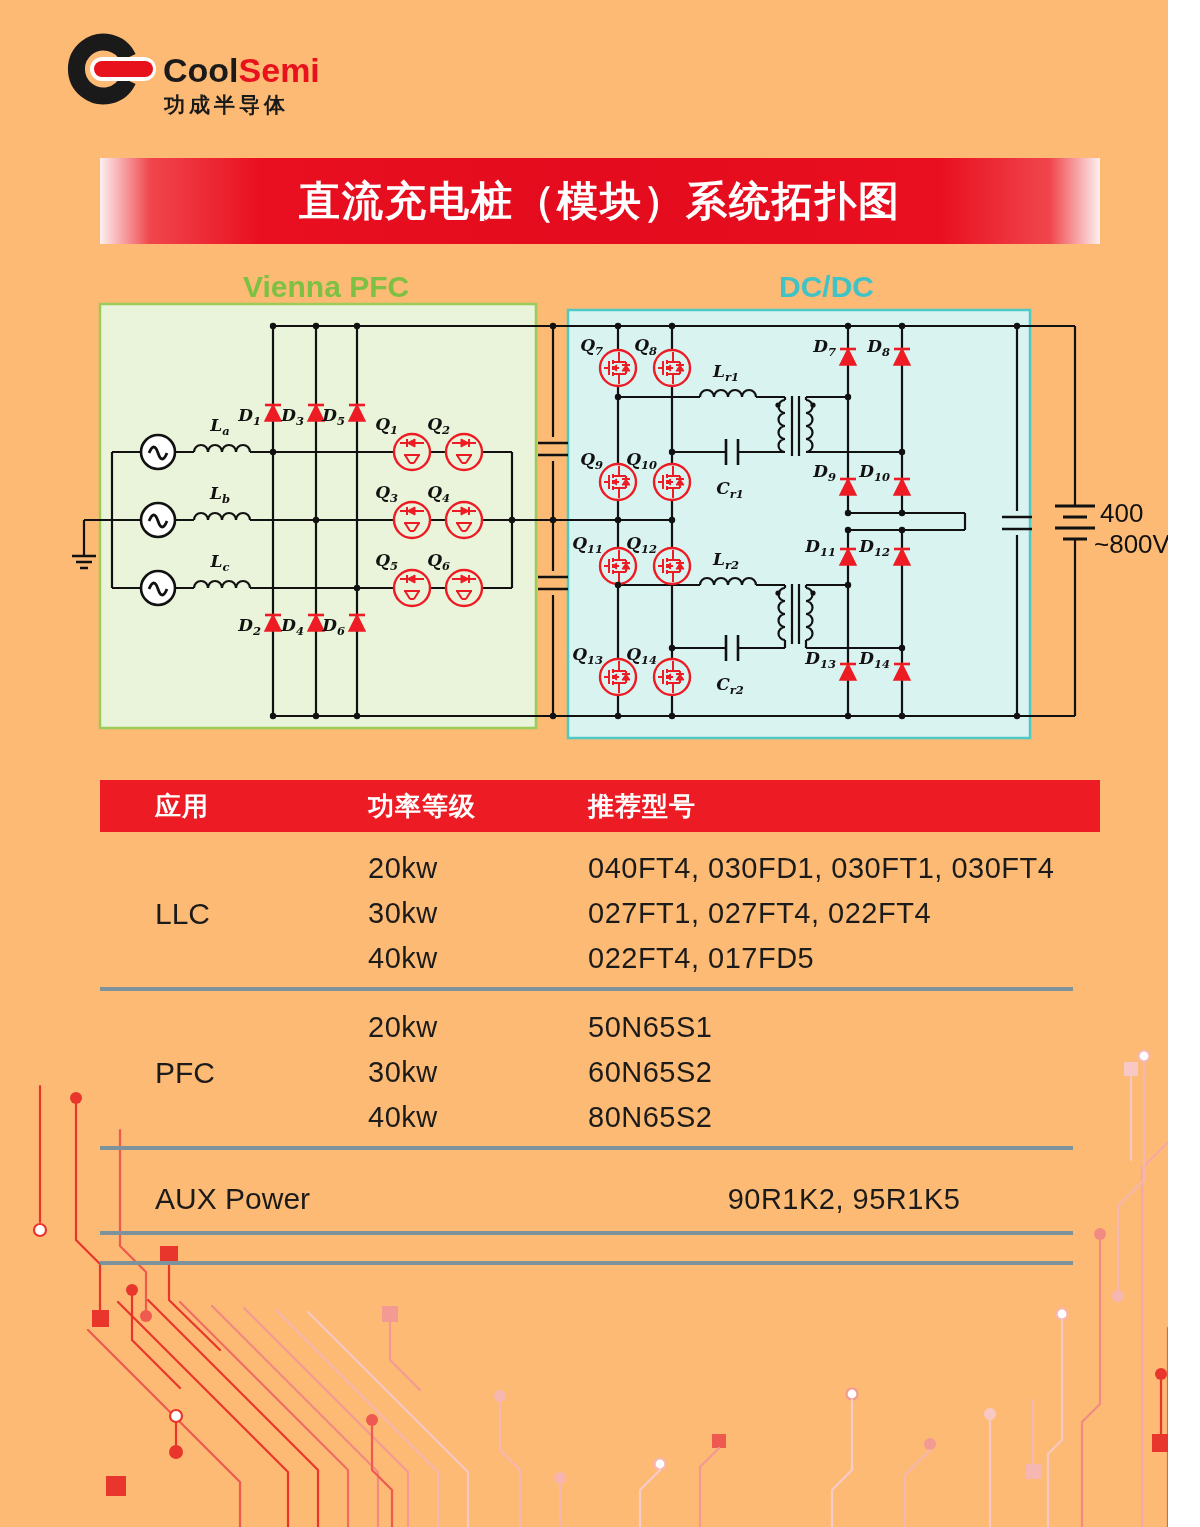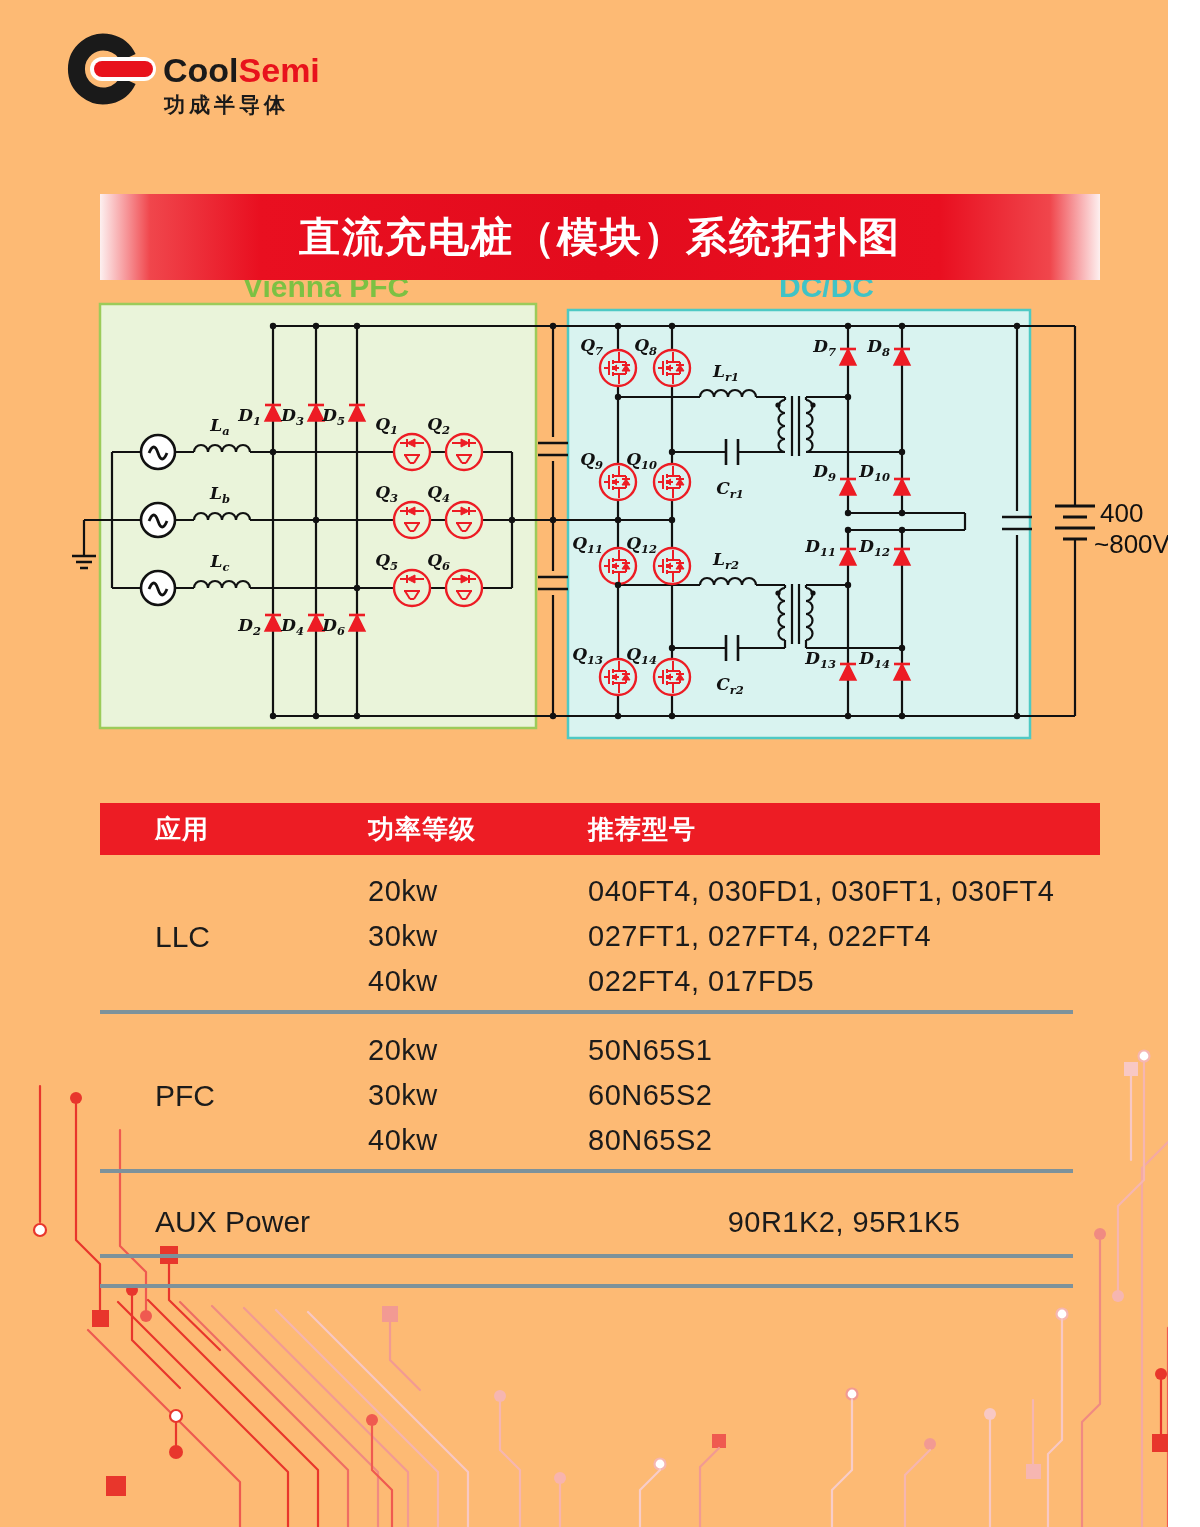--- a/index.html
+++ b/index.html
@@ -5,32 +5,32 @@
   html,body{margin:0;padding:0;background:#ffffff;}
   .page{position:relative;width:1168px;height:1527px;overflow:hidden;background:#fdba74;
         font-family:"Liberation Sans","DejaVu Sans",sans-serif;}
   svg{display:block;}
   .layer{position:absolute;left:0;top:0;pointer-events:none;}
   
   .logo{position:absolute;left:63px;top:28px;z-index:3;}
   
   .banner{position:absolute;left:100px;top:158px;width:1000px;height:86px;z-index:3;
     display:flex;align-items:center;justify-content:center;
-    background:linear-gradient(to right,#fdf0f0 0%,#f0464c 5%,#e90f20 16%,#e30b1d 50%,#e90f20 84%,#f0464c 95%,#fdf0f0 100%);margin-top:36px;}
+    background:linear-gradient(to right,#fdf0f0 0%,#f0464c 5%,#e90f20 16%,#e30b1d 50%,#e90f20 84%,#f0464c 95%,#fdf0f0 100%);}
   .banner span{color:#ffffff;font-size:41px;font-weight:bold;letter-spacing:2px;}
   
   .lbl{font-family:"DejaVu Serif","Liberation Serif",serif;font-style:italic;font-weight:bold;
        font-size:17px;fill:#111;}
   .lbl .sub{font-size:11.5px;}
   .boxlbl{font-family:"Liberation Sans","DejaVu Sans",sans-serif;font-weight:bold;font-size:30px;}
   .vtxt{font-family:"Liberation Sans","DejaVu Sans",sans-serif;font-size:26px;fill:#111;}
   
   .table-wrap{position:absolute;left:100px;top:780px;width:1000px;z-index:2;color:#1b1b1b;}
   .thead{display:grid;grid-template-columns:268px 220px 1fr;height:52px;line-height:52px;
-         background:#ed1c24;color:#fff;font-size:26px;font-weight:bold;letter-spacing:1px;margin-top:23px;}
+         background:#ed1c24;color:#fff;font-size:26px;font-weight:bold;letter-spacing:1px;}
   .th1{padding-left:55px;}
   .group{display:grid;grid-template-columns:268px 1fr;}
   .g13{padding-top:14px;}
   .g4{padding-top:25px;}
   .app{padding-left:55px;display:flex;align-items:center;font-size:30px;}
   .row{display:grid;grid-template-columns:220px 1fr;height:45px;align-items:center;}
   .row.tall{height:48px;text-align:center;}
   .power,.models{font-size:29px;letter-spacing:.5px;white-space:nowrap;}
   .divider{height:4px;width:973px;background:#7d929b;}
   .dv1{margin-top:6px;} .dv2{margin-top:6px;} .dv3{margin-top:8px;} .dv4{margin-top:26px;}

